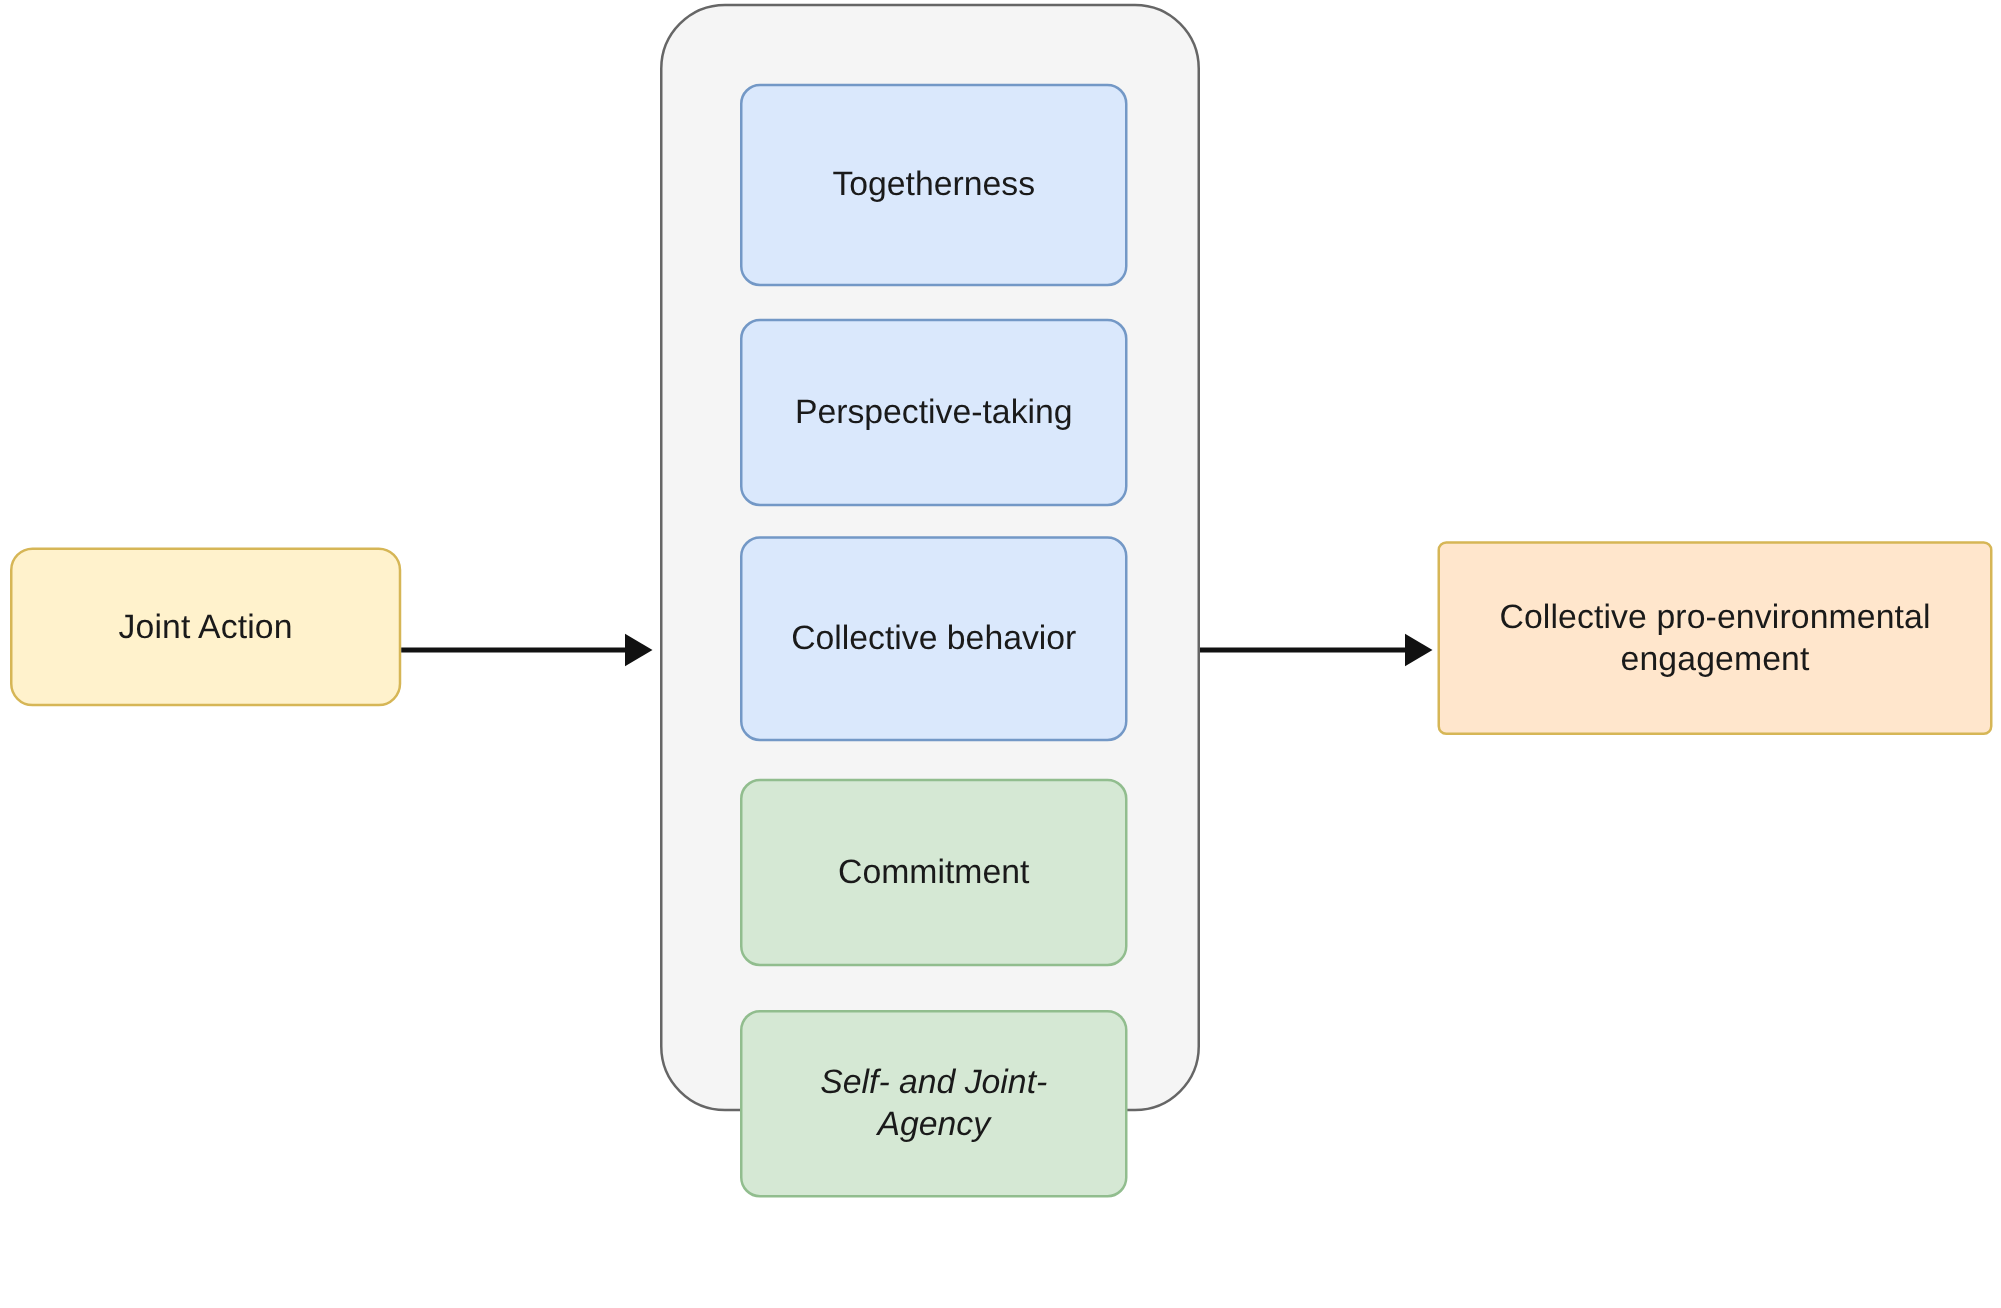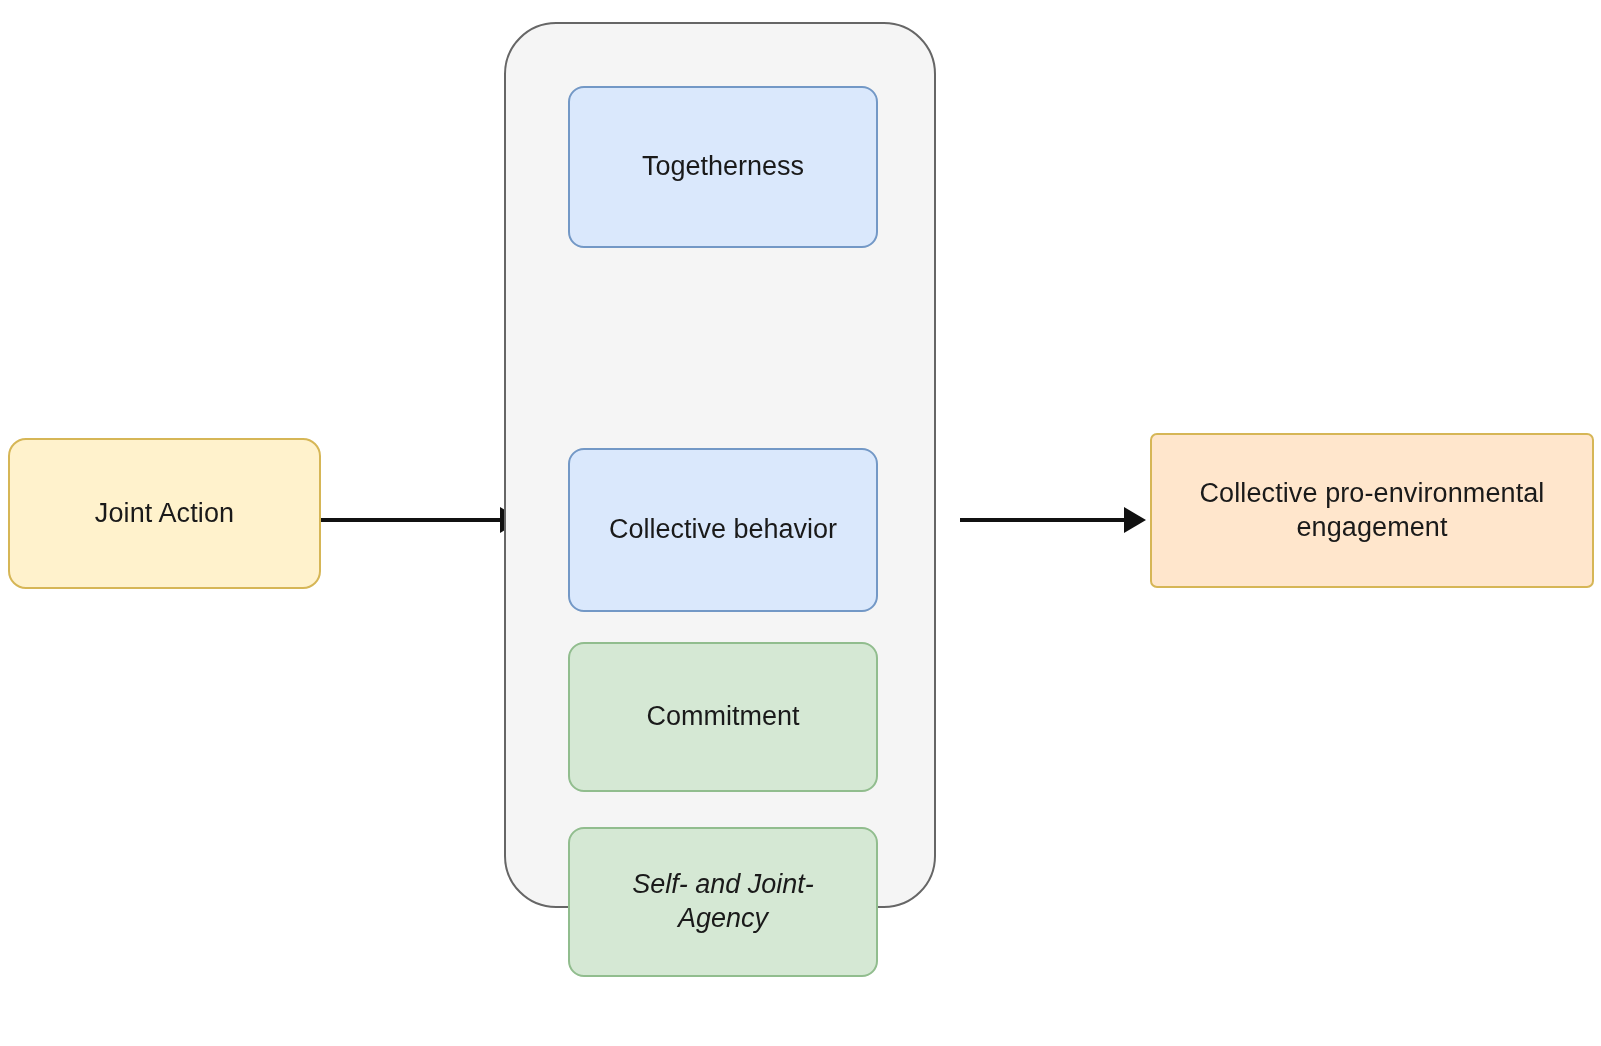--- a/index.html
+++ b/index.html
@@ -33,49 +33,48 @@
     display: block;
     padding: 0 10px;
     white-space: pre-line;
   }
 
   
   #node-joint-action {
     left: 8px;
     top: 438px;
     width: 313px;
-    height: 151px;
+    height: 127px;
     background: #fff2cc;
     border: 2px solid #d6b656;
     border-radius: 18px;
   }
 
   
   #node-collective {
     left: 1150px;
     top: 433px;
     width: 444px;
     height: 155px;
     background: #ffe6cc;
     border: 2px solid #d6b656;
     border-radius: 7px;
   }
 
   
   #mediator-container {
     position: absolute;
-    left: 504px;
+    left: 528px;
     top: 3px;
     width: 432px;
     height: 886px;
     background: #f5f5f5;
     border: 2px solid #666666;
     border-radius: 52px;
     box-sizing: border-box;
-    margin-top: 19px;
   }
 
   .inner-node {
     position: absolute;
     left: 62px;
     width: 310px;
     box-sizing: border-box;
     display: flex;
     align-items: center;
     justify-content: center;
@@ -131,20 +130,23 @@
 
   <div class="arrow" id="arrow-1"></div>
   <div class="arrow-head" id="arrow-head-1"></div>
 
   <div id="mediator-container">
 
     <div class="inner-node blue" id="node-togetherness">
       <span class="node-label">Togetherness</span>
     </div>
 
+    <div class="inner-node blue" id="node-perspective">
+      <span class="node-label">Perspective-taking</span>
+    </div>
 
     <div class="inner-node blue" id="node-cooperative">
       <span class="node-label">Collective behavior</span>
     </div>
 
     <div class="inner-node green" id="node-commitment">
       <span class="node-label">Commitment</span>
     </div>
 
     <div class="inner-node green" id="node-agency">

